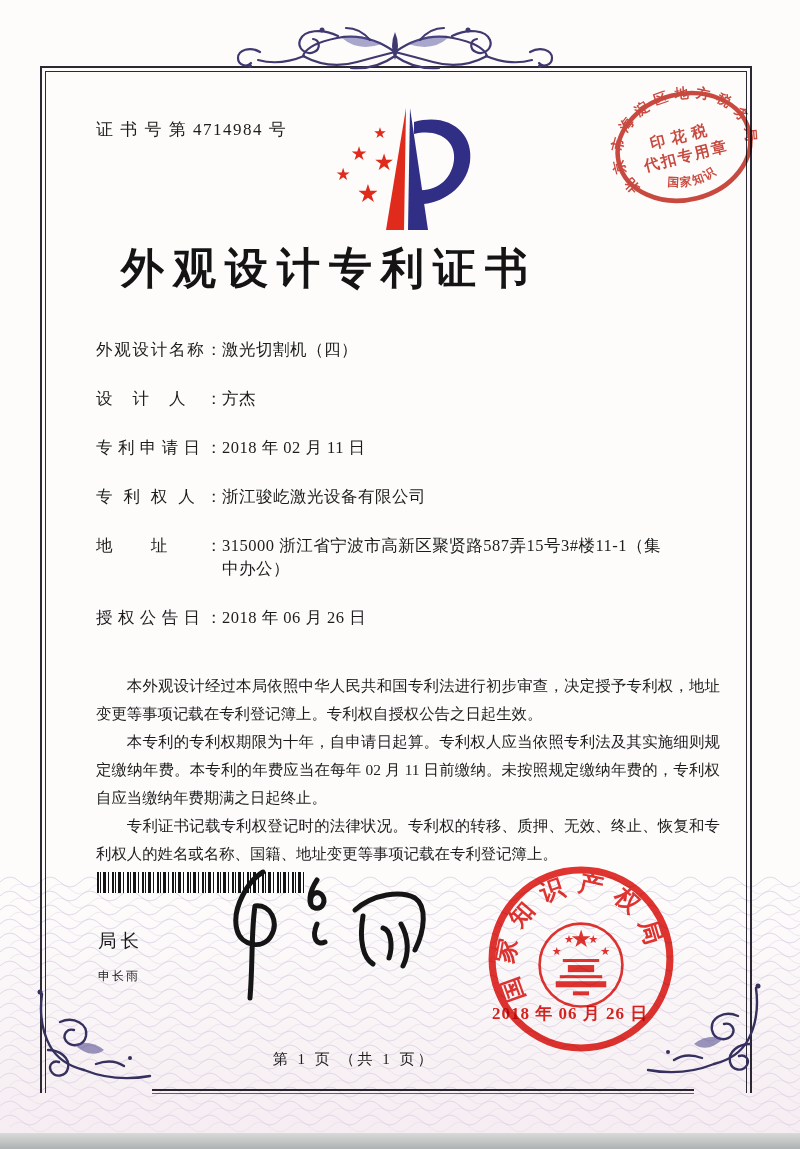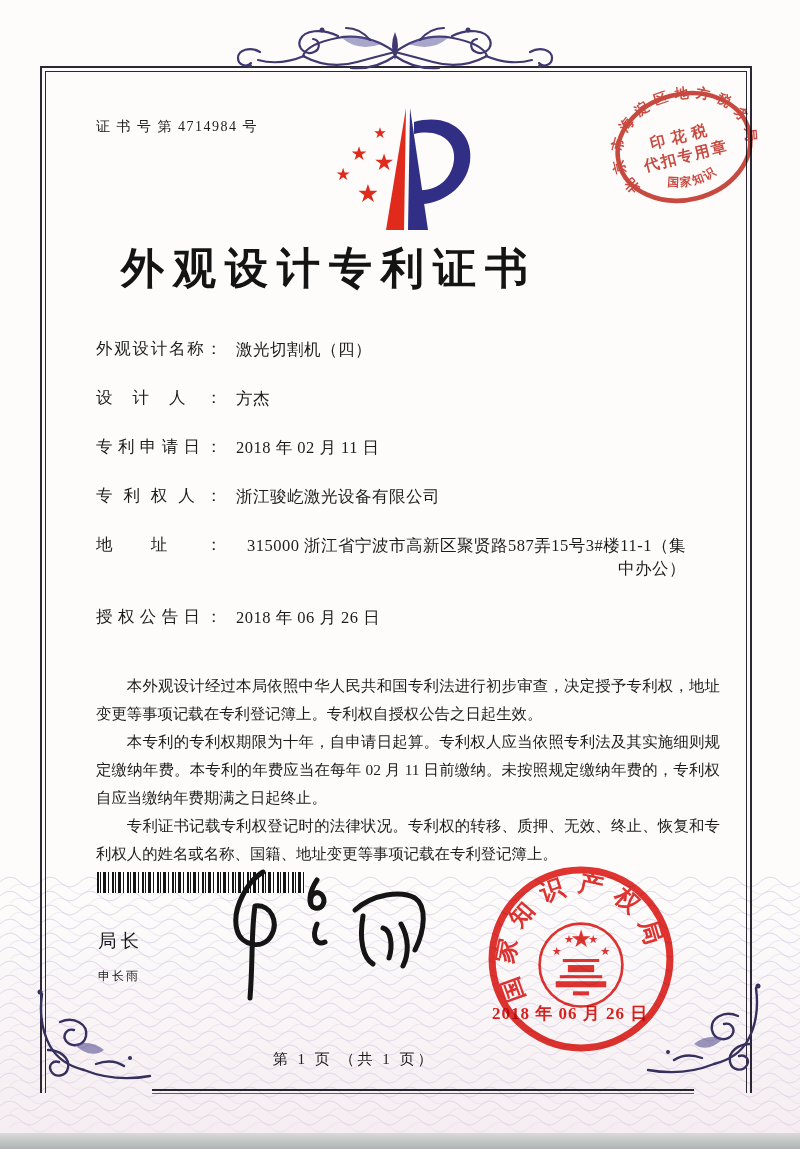--- a/index.html
+++ b/index.html
@@ -11,30 +11,30 @@
   .frame-inner{position:absolute;left:3px;top:3px;right:3px;bottom:0;
          border-top:1px solid #2b2733;border-left:1px solid #2b2733;border-right:1px solid #2b2733;}
   .bottom-rule{position:absolute;left:152px;top:1089px;width:542px;height:2px;background:#28242f;}
   .bottom-rule2{position:absolute;left:152px;top:1093px;width:542px;height:1px;background:#28242f;opacity:.7;}
   .waves{position:absolute;left:0;top:872px;}
   .pink-tint{position:absolute;left:0;top:900px;width:800px;height:235px;
          background:linear-gradient(rgba(236,219,230,0),rgba(233,212,226,.38));pointer-events:none;}
   .photo-strip{position:absolute;left:0;top:1133px;width:800px;height:16px;
          background:linear-gradient(#d9dada,#aeb2b2);}
   
-  .cert-no{position:absolute;left:96px;top:118px;font-size:14px;letter-spacing:1.5px;}
+  .cert-no{position:absolute;left:96px;top:118px;font-size:17px;letter-spacing:1.5px;}
   .logo{position:absolute;left:322px;top:104px;}
   .title{position:absolute;left:0;top:240px;width:658px;text-align:center;
          font-size:43px;font-weight:700;letter-spacing:9px;color:#141414;}
   .tax-stamp{position:absolute;left:606px;top:84px;opacity:.88;mix-blend-mode:multiply;}
   
   .fields{position:absolute;left:96px;top:338px;width:632px;font-size:16.5px;}
   .frow{display:flex;margin-bottom:26px;line-height:23px;position:relative;}
-  .flabel{width:126px;flex:0 0 126px;text-align:justify;text-align-last:justify;font-family:Liberation Mono, monospace;}
-  .fvalue{margin-left:14px;letter-spacing:.5px;text-align:right;}
+  .flabel{width:126px;flex:0 0 126px;text-align:justify;text-align-last:justify;}
+  .fvalue{letter-spacing:.5px;}
   .addr .fvalue{max-width:450px;}
   .grant-group2{position:absolute;left:354px;top:0;display:flex;}
   .grant-group2 .flabel{width:100px;flex:0 0 100px;}
   
   .body-text{position:absolute;left:96px;top:672px;width:624px;font-size:15.4px;
          line-height:28px;text-align:justify;}
   .body-text p{margin:0;text-indent:2em;}
   
   .barcode{position:absolute;left:97px;top:872px;width:208px;height:21px;
      background:repeating-linear-gradient(90deg,#141414 0 2px,#fff 2px 3px,#141414 3px 4px,#fff 4px 6px,#141414 6px 9px,#fff 9px 11px,#141414 11px 12px,#fff 12px 15px);}

